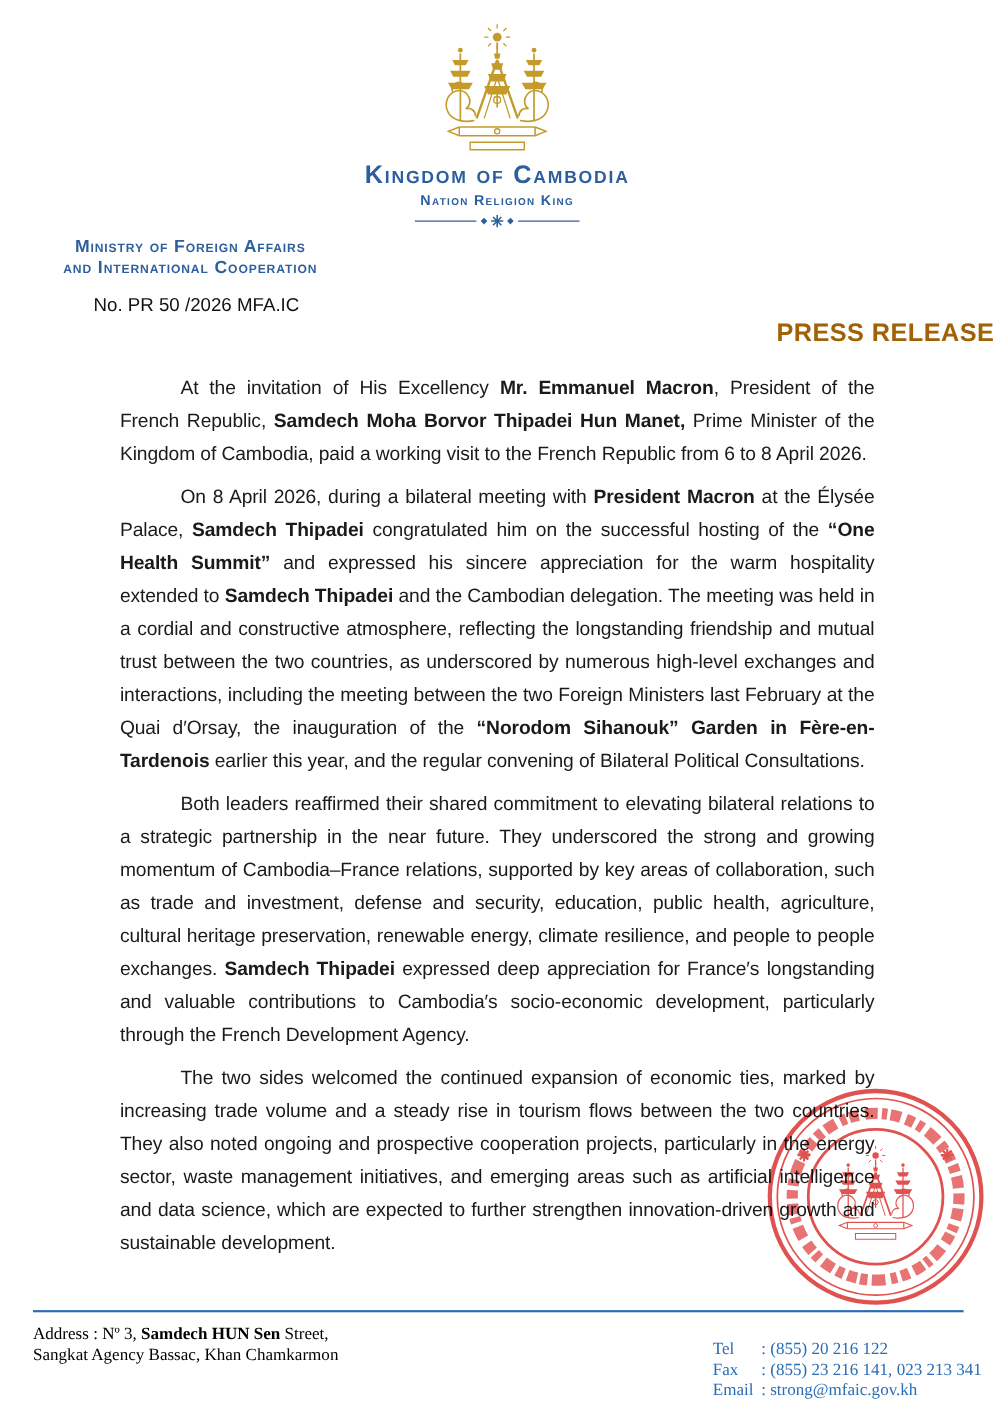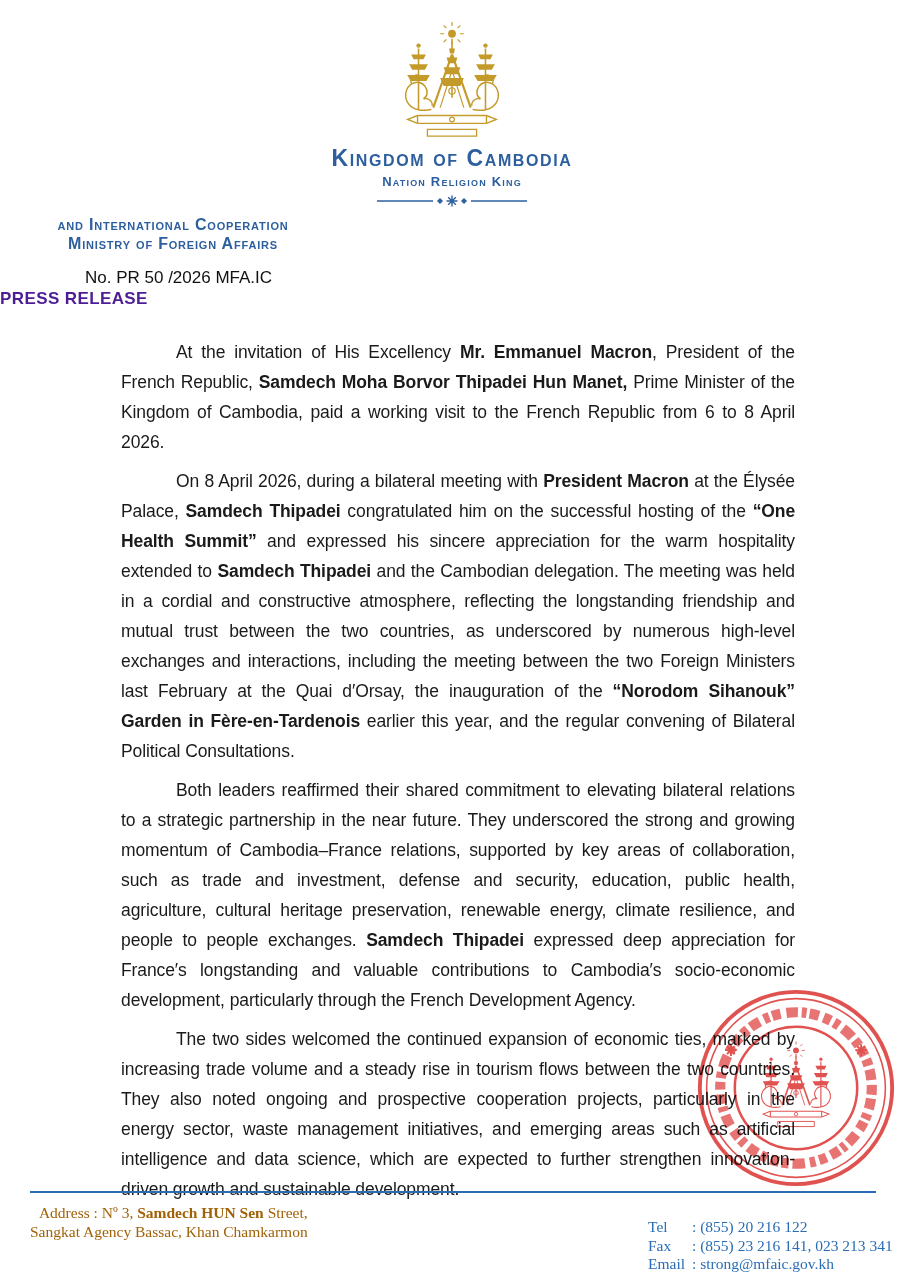--- a/index.html
+++ b/index.html
@@ -15,36 +15,36 @@
     color:#2d5f9f;font-weight:bold;font-size:23px;line-height:24px;
     font-variant:small-caps;letter-spacing:1.6px;}
   .motto{position:absolute;top:172px;left:0;width:100%;text-align:center;
     color:#2d5f9f;font-weight:bold;font-size:13px;line-height:20px;
     font-variant:small-caps;letter-spacing:1.2px;}
   .divider-svg{position:absolute;top:194px;left:50%;transform:translateX(-50%);}
   .ministry{position:absolute;top:215px;left:40px;width:266px;text-align:center;
     color:#2d5f9f;font-weight:bold;font-size:16px;line-height:19px;
     font-variant:small-caps;letter-spacing:0.8px;}
   .docnum{position:absolute;top:268px;left:85px;font-size:17px;color:#111;}
-  .title{position:absolute;top:289px;left:0;width:100%;margin:0;text-align:left;
-    font-size:17px;font-weight:bold;letter-spacing:0.4px;color:#4c1d95;}
+  .title{position:absolute;top:289px;left:0;width:100%;margin:0;text-align:right;
+    font-size:23px;font-weight:bold;letter-spacing:0.4px;color:#a16207;}
   
   .body{position:absolute;top:337px;left:109px;width:686px;
     font-size:17.5px;line-height:30px;text-align:justify;letter-spacing:-0.1px;}
-  .body p{margin:0 0 9px 12px;text-indent:55px;}
+  .body p{margin:0 0 9px 0;text-indent:55px;}
   .b{font-weight:bold;}
   
   .stamp{position:absolute;left:694px;top:986px;width:204px;height:204px;
     opacity:0.9;mix-blend-mode:multiply;}
   
   .rule{position:absolute;top:1191px;left:30px;width:846px;height:0;
     border-top:2.5px solid #2a6db6;}
   .addr{position:absolute;top:1204px;left:30px;
     font-family:"Liberation Serif", serif;font-size:15.5px;line-height:18.5px;
-    color:#a16207;text-align:right;}
+    color:#000000;}
   .contacts{position:absolute;top:1205px;left:648px;
     font-family:"Liberation Serif", serif;font-size:15.5px;line-height:18.5px;
     color:#2a6db6;margin-top:13px;}
   .contacts .row{display:flex;}
   .contacts .lbl{width:44px;flex:0 0 44px;}
 </style>
 </head>
 <body>
 
 <svg width="0" height="0" style="position:absolute">
@@ -95,22 +95,22 @@
       <line x1="94" y1="7" x2="150" y2="7" stroke-width="1.3"></line>
       <polygon points="60,7 63,4 66,7 63,10" stroke="none"></polygon>
       <polygon points="84,7 87,4 90,7 87,10" stroke="none"></polygon>
       <g stroke-width="1.4" fill="none">
         <path d="M75 1.5 v11 M69.5 7 h11 M71.2 3.2 l7.6 7.6 M78.8 3.2 l-7.6 7.6"></path>
       </g>
     </g>
   </svg>
 
   <div class="ministry">
+    <div>Ministry of Foreign Affairs</div>
     <div>and International Cooperation</div>
-    <div>Ministry of Foreign Affairs</div>
   </div>
 
   <div class="docnum">No. PR 50 /2026 MFA.IC</div>
 
   <h1 class="title">PRESS RELEASE</h1>
 
   <main class="body">
     <p><span>At the invitation of His Excellency </span><span class="b">Mr. Emmanuel Macron</span><span>, President of the French Republic, </span><span class="b">Samdech Moha Borvor Thipadei Hun Manet,</span><span> Prime Minister of the Kingdom of Cambodia, paid a working visit to the French Republic from 6 to 8 April 2026.</span></p>
     <p><span>On 8 April 2026, during a bilateral meeting with </span><span class="b">President Macron</span><span> at the Élysée Palace, </span><span class="b">Samdech Thipadei</span><span> congratulated him on the successful hosting of the </span><span class="b">“One Health Summit”</span><span> and expressed his sincere appreciation for the warm hospitality extended to </span><span class="b">Samdech Thipadei</span><span> and the Cambodian delegation. The meeting was held in a cordial and constructive atmosphere, reflecting the longstanding friendship and mutual trust between the two countries, as underscored by numerous high-level exchanges and interactions, including the meeting between the two Foreign Ministers last February at the Quai d′Orsay, the inauguration of the </span><span class="b">“Norodom Sihanouk” Garden in Fère-en-Tardenois</span><span> earlier this year, and the regular convening of Bilateral Political Consultations.</span></p>
     <p><span>Both leaders reaffirmed their shared commitment to elevating bilateral relations to a strategic partnership in the near future. They underscored the strong and growing momentum of Cambodia–France relations, supported by key areas of collaboration, such as trade and investment, defense and security, education, public health, agriculture, cultural heritage preservation, renewable energy, climate resilience, and people to people exchanges. </span><span class="b">Samdech Thipadei</span><span> expressed deep appreciation for France′s longstanding and valuable contributions to Cambodia′s socio-economic development, particularly through the French Development Agency.</span></p>

